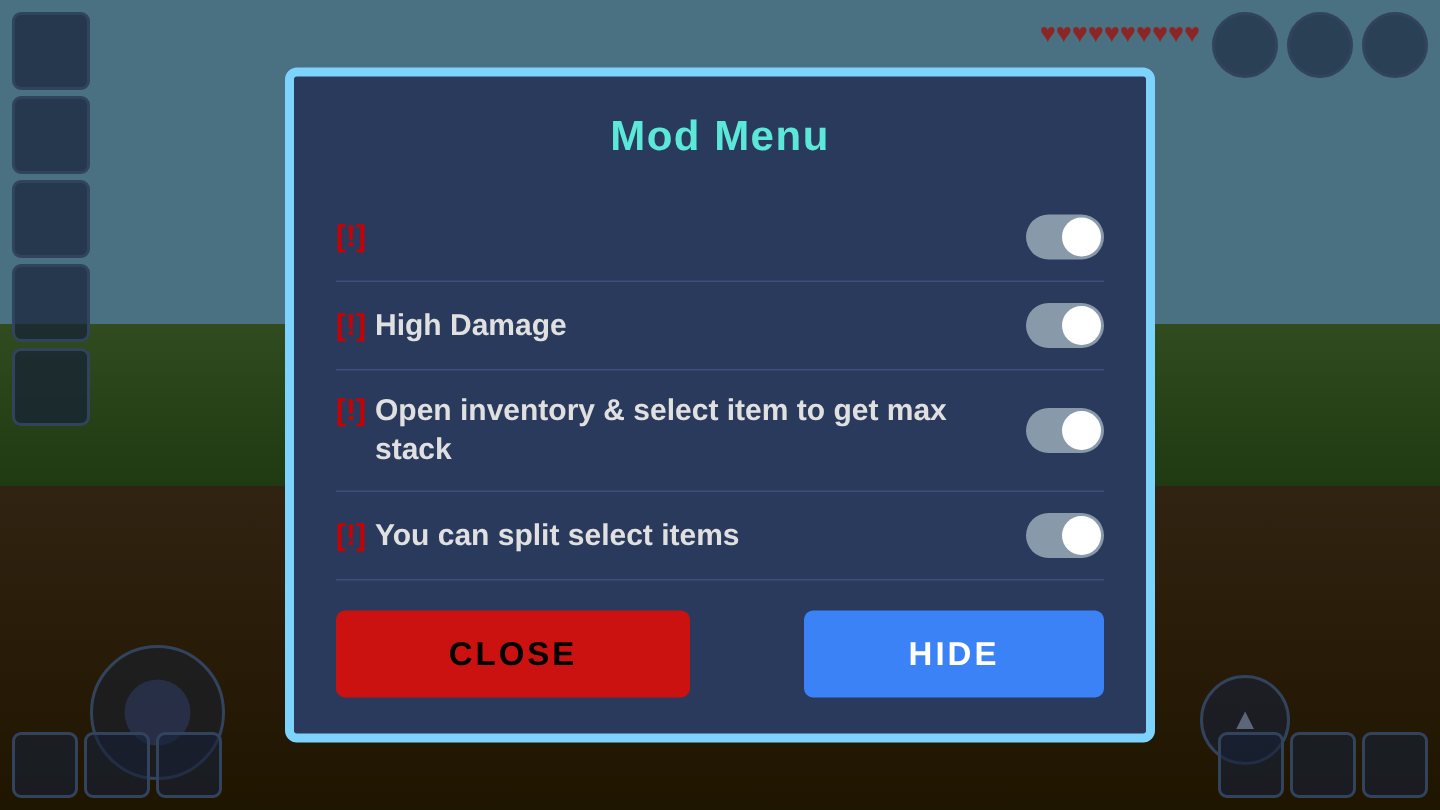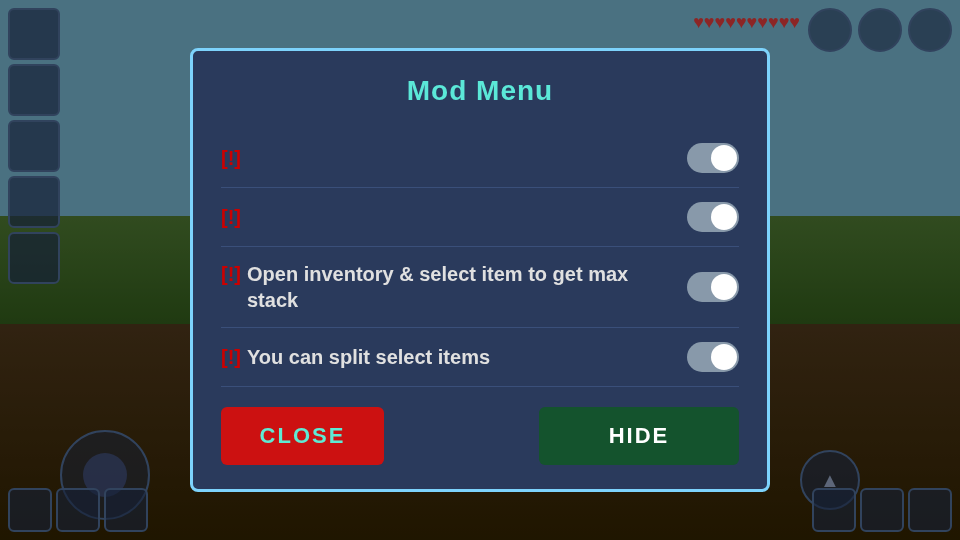--- a/index.html
+++ b/index.html
@@ -30,21 +30,21 @@
     
     .modal {
       position: absolute;
       top: 50%;
       left: 50%;
       transform: translate(-50%, -50%);
       width: 580px;
       background: #2a3a5c;
       border-radius: 8px;
       padding: 24px 28px 24px 28px;
-      border: 3px solid #7dd3fc;
+      border: 6px solid #7dd3fc;
     }
 
     .modal-title {
       text-align: center;
       color: #5be8d8;
       font-size: 28px;
       font-weight: bold;
       margin-bottom: 22px;
       letter-spacing: 1px;
     }
@@ -100,33 +100,33 @@
 
     .button-row {
       display: flex;
       justify-content: space-between;
       margin-top: 20px;
       gap: 16px;
     }
 
     .btn-close {
       background: #cc1111;
-      color: #5eead4;
+      color: #000000;
       font-size: 22px;
       font-weight: bold;
       border: none;
       border-radius: 6px;
       padding: 16px 0;
-      width: 163px;
+      width: 236px;
       cursor: pointer;
       letter-spacing: 2px;
     }
 
     .btn-hide {
-      background: #14532d;
+      background: #3b82f6;
       color: white;
       font-size: 22px;
       font-weight: bold;
       border: none;
       border-radius: 6px;
       padding: 16px 0;
       width: 200px;
       cursor: pointer;
       letter-spacing: 2px;
     }
@@ -286,20 +286,21 @@
       <span class="mod-prefix">[!]</span>
     </div>
     <div class="toggle">
       <div class="toggle-knob"></div>
     </div>
   </div>
 
   <div class="mod-item">
     <div class="mod-label">
       <span class="mod-prefix">[!]</span>
+      <span>High Damage</span>
     </div>
     <div class="toggle">
       <div class="toggle-knob"></div>
     </div>
   </div>
 
   <div class="mod-item">
     <div class="mod-label">
       <span class="mod-prefix">[!]</span>
       <span>Open inventory &amp; select item to get max stack</span>

